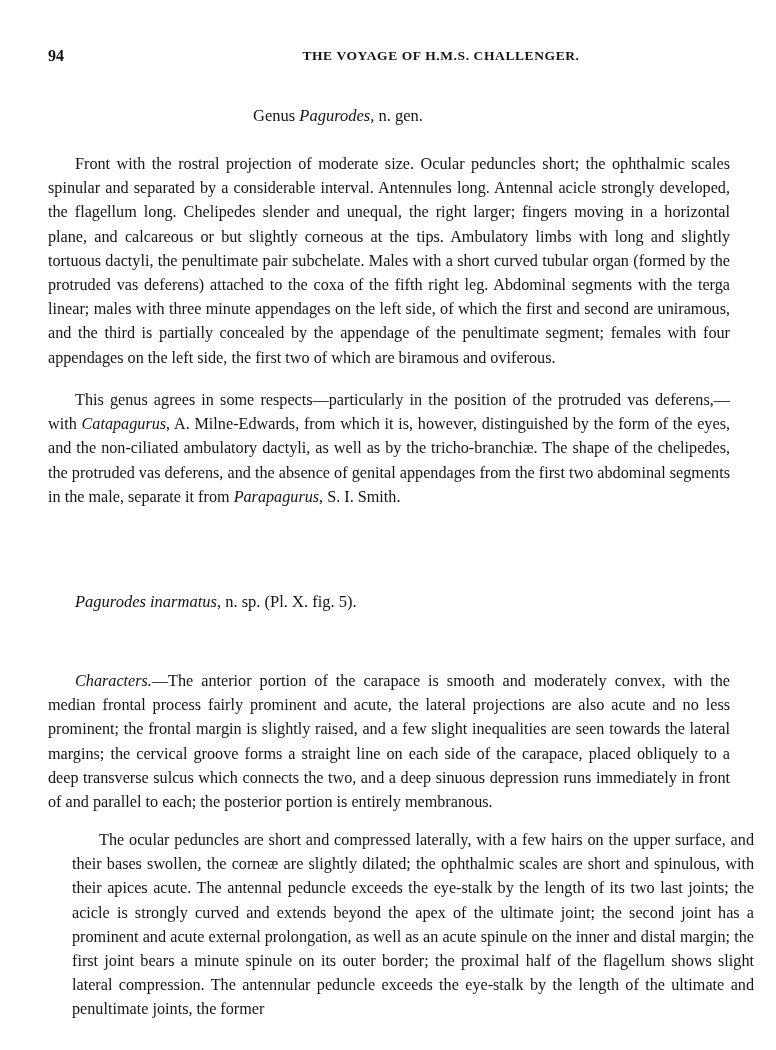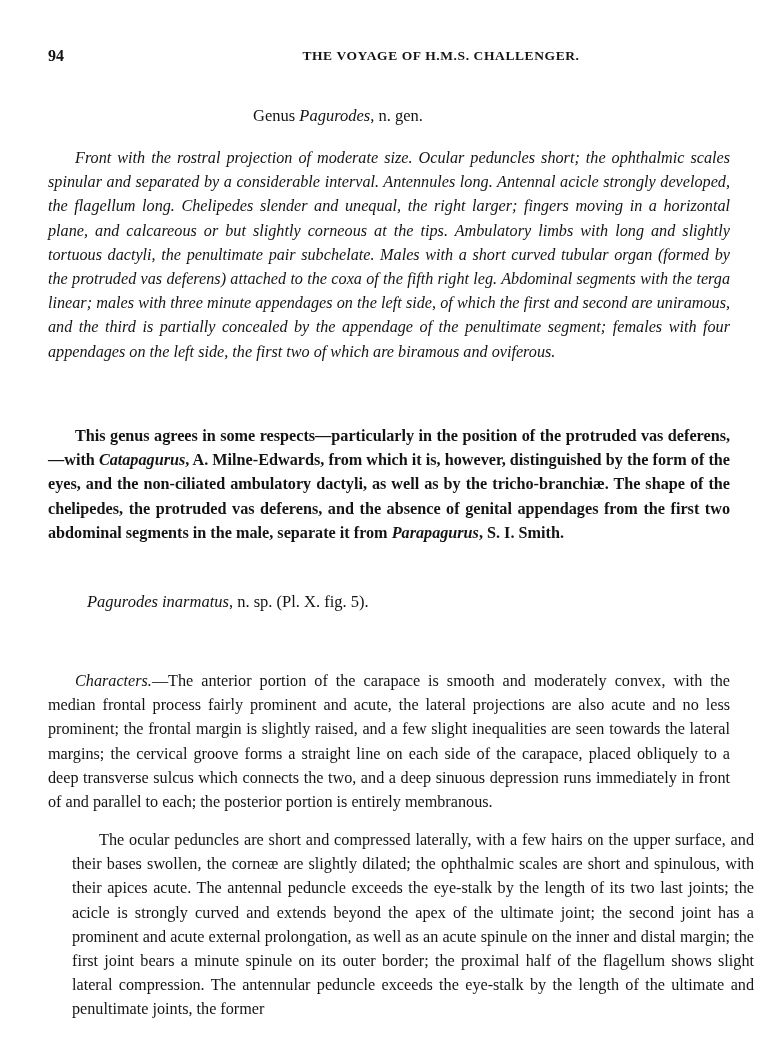--- a/index.html
+++ b/index.html
@@ -10,23 +10,23 @@
   }
   .page { position: absolute; left: 0; top: 0; width: 776px; height: 1050px; border-radius: 20px; }
   .running-head { position: absolute; top: 47px; left: 48px; width: 690px; height: 20px; }
   .page-number { position: absolute; left: 0; top: 0; font-weight: bold; font-size: 16px; }
   .running-title { position: absolute; left: 0; width: 690px; top: 1px; text-align: center;
     font-size: 13.5px; letter-spacing: 0.6px; font-weight: bold; transform: translateX(12px); padding-left: 36px; }
   .genus-heading { position: absolute; top: 106px; left: 0; width: 676px; text-align: center; font-size: 16.5px; }
   .block { position: absolute; left: 48px; width: 682px; font-size: 16.2px; line-height: 24.2px;
     text-align: justify; margin: 0; }
   .indent { text-indent: 27px; }
-  .p1 { top: 146px; font-style: italic; }
-  .p2 { top: 424px; font-weight: bold; }
-  .species-heading { position: absolute; top: 592px; left: 75px; font-size: 16.5px; margin-left: 12px; }
+  .p1 { top: 152px; }
+  .p2 { top: 388px; }
+  .species-heading { position: absolute; top: 592px; left: 75px; font-size: 16.5px; }
   .p3 { top: 628px; margin-top: 41px; }
   .p4 { top: 828px; margin-left: 24px; }
   em { font-style: italic; }
 </style>
 </head>
 <body>
 
 <div class="page">
 
   <div class="running-head">

